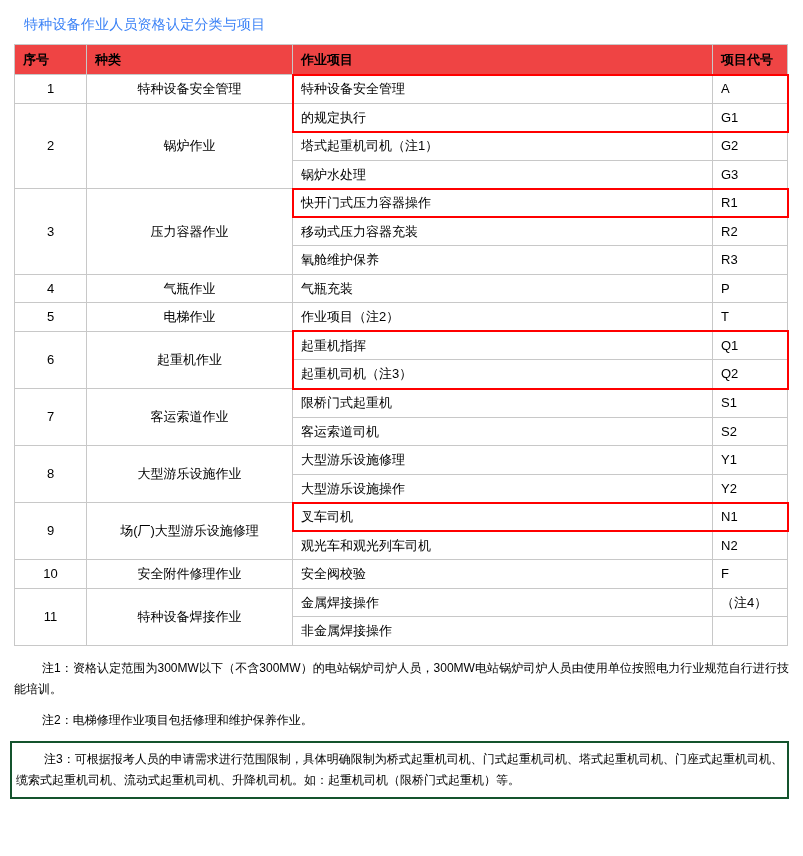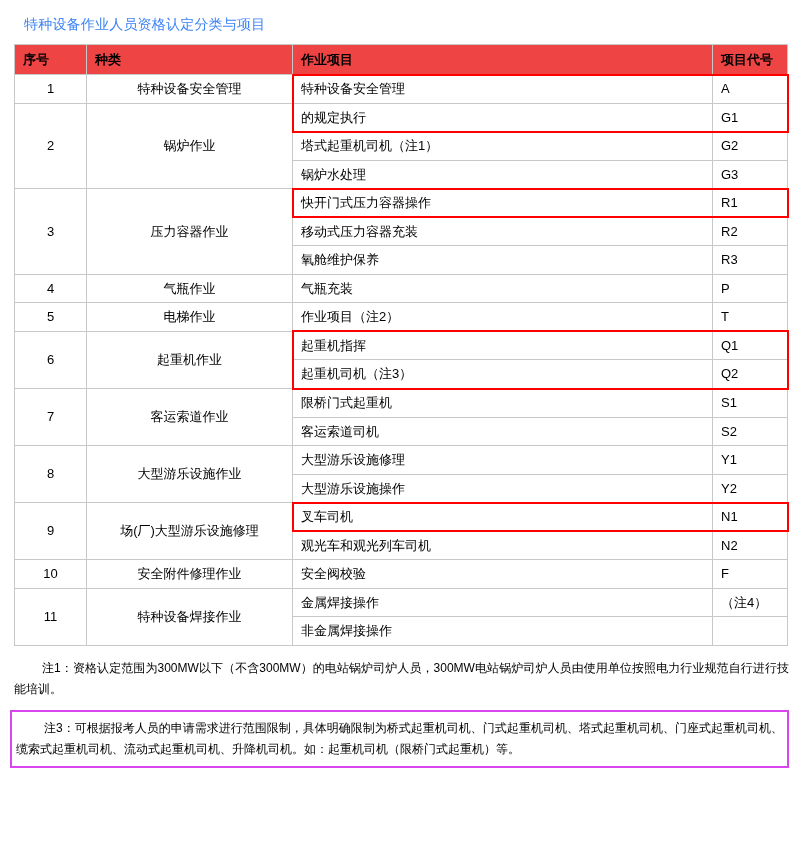--- a/index.html
+++ b/index.html
@@ -71,21 +71,21 @@
     width: 775px;
   }
   .note {
     font-size: 12px;
     line-height: 1.75;
     margin: 0 0 10px 0;
     text-indent: 28px;
     text-align: justify;
   }
   .note.boxed {
-    border: 2px solid #d946ef;
+    border: 2px solid #14532d;
     padding: 6px 4px 6px 4px;
     box-sizing: border-box;
     margin-left: -4px;
     margin-bottom: 10px;
   }
 </style>
 </head>
 <body>
 
 <div class="page">
@@ -208,20 +208,21 @@
         </tr>
         <tr>
           <td class="item">非金属焊接操作</td>
           <td class="code"></td>
         </tr>
       </tbody>
   </table>
 
   <div class="notes" id="notes">
       <p class="note">注1：资格认定范围为300MW以下（不含300MW）的电站锅炉司炉人员，300MW电站锅炉司炉人员由使用单位按照电力行业规范自行进行技能培训。</p>
+      <p class="note">注2：电梯修理作业项目包括修理和维护保养作业。</p>
       <p class="note boxed">注3：可根据报考人员的申请需求进行范围限制，具体明确限制为桥式起重机司机、门式起重机司机、塔式起重机司机、门座式起重机司机、缆索式起重机司机、流动式起重机司机、升降机司机。如：起重机司机（限桥门式起重机）等。</p>
     </div>
 
 </div>
 
 <div class="hl" style="left: 291.5px; top: 73.5px; width: 497px; height: 59.0938px;"></div>
 <div class="hl" style="left: 291.5px; top: 187.688px; width: 497px; height: 30.5469px;"></div>
 <div class="hl" style="left: 291.5px; top: 330.422px; width: 497px; height: 59.0938px;"></div>
 <div class="hl" style="left: 291.5px; top: 501.703px; width: 497px; height: 30.5469px;"></div>
 

